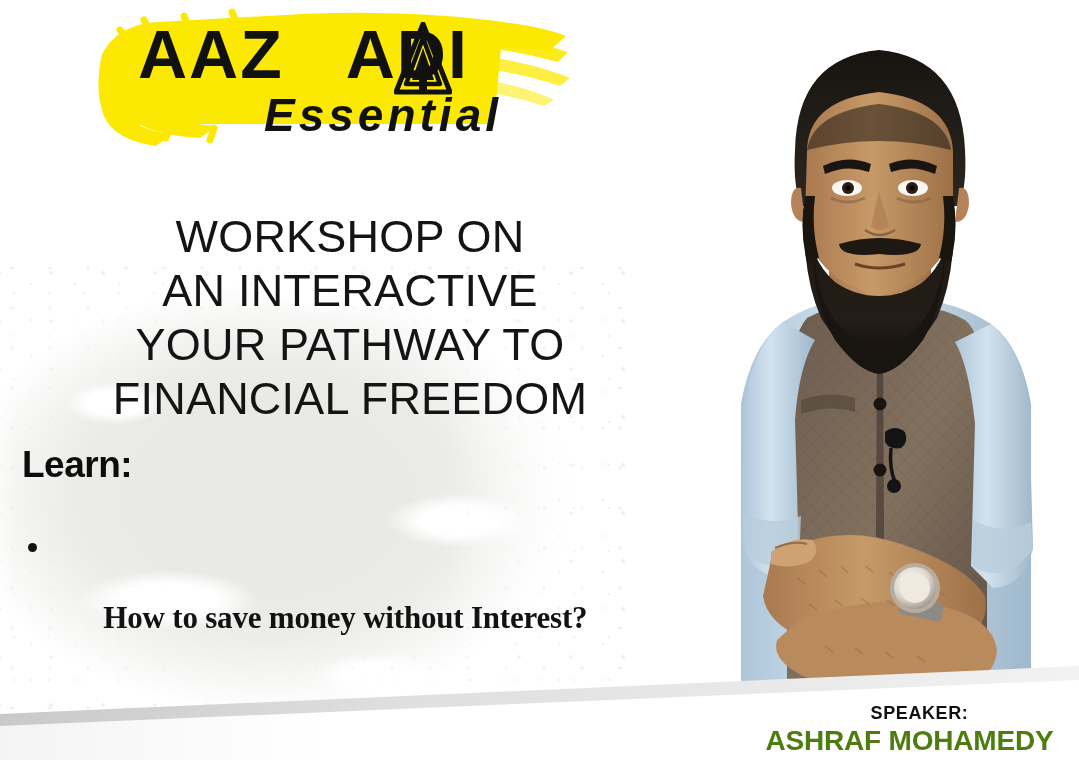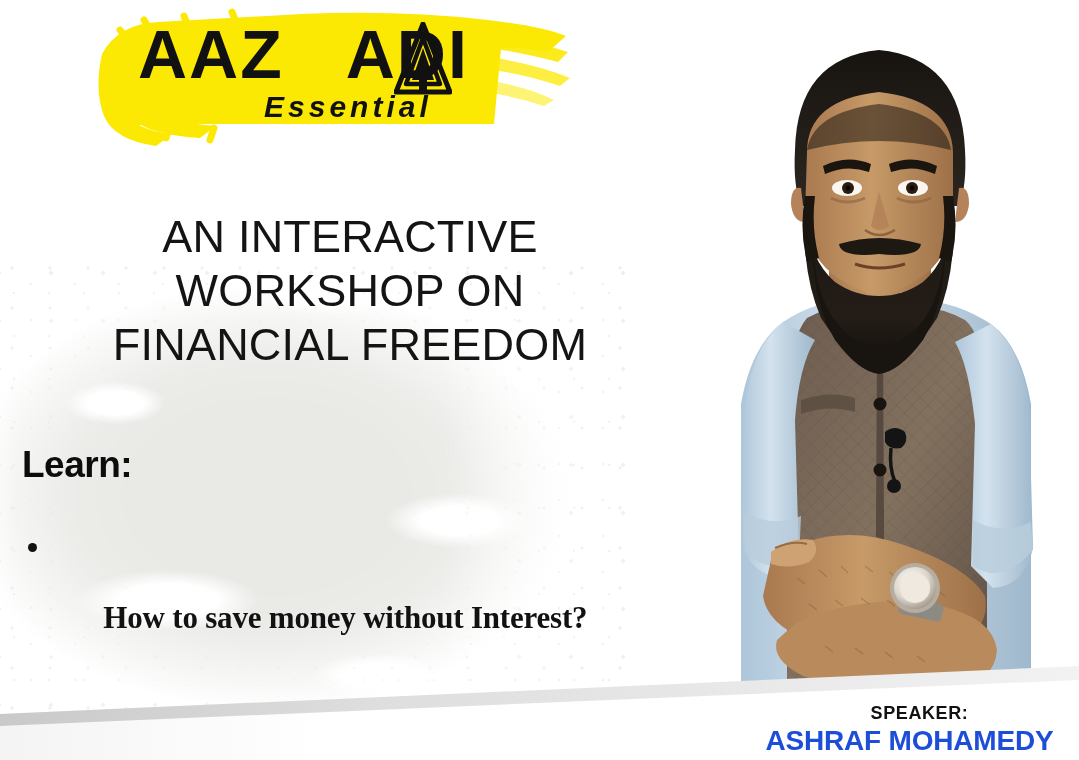--- a/index.html
+++ b/index.html
@@ -86,21 +86,21 @@
     font-family: "Liberation Sans", sans-serif;
     white-space: nowrap;
     line-height: 1;
   }
   .logo-wordmark .mark-gap { display: inline-block; width: 62px; }
   .logo-mark { position: absolute; left: 298px; top: 14px; }
   .logo-sub {
     position: absolute;
     left: 168px;
     top: 84px;
-    font-size: 30px;
+    font-size: 46px;
     font-weight: 900;
     font-style: italic;
     letter-spacing: 4px;
     color: #111111;
     font-family: "Liberation Sans", sans-serif;
     line-height: 1;
     white-space: nowrap;
   }
 
   
@@ -202,21 +202,21 @@
   .speaker-name {
     position: absolute;
     z-index: 8;
     left: 740px;
     top: 727px;
     width: 339px;
     text-align: center;
     font-size: 28px;
     font-weight: 900;
     letter-spacing: -0.2px;
-    color: #1d4ed8;
+    color: #4d7c0f;
     font-family: "Liberation Sans", sans-serif;
     line-height: 1;
     white-space: nowrap;
   }
 </style>
 </head>
 <body>
 
 <div id="poster">
 
@@ -381,22 +381,23 @@
       <path d="M29 2 L56 70 L2 70 Z" fill="none" stroke="#111111" stroke-width="5" stroke-linejoin="round"></path>
       <path d="M29 16 L46 62 L12 62 Z" fill="none" stroke="#111111" stroke-width="4.5" stroke-linejoin="round"></path>
       <path d="M29 26 L40 58 L18 58 Z" fill="#111111"></path>
       <rect x="25" y="46" width="8" height="22" fill="#111111"></rect>
     </svg>
 
     <div class="logo-sub">Essential</div>
   </div>
 
   <div class="headline">
+    <div>WORKSHOP ON</div>
     <div>AN INTERACTIVE</div>
-    <div>WORKSHOP ON</div>
+    <div>YOUR PATHWAY TO</div>
     <div>FINANCIAL FREEDOM</div>
   </div>
 
   <div class="learn-title">Learn:</div>
 
   <ul class="bullet-list">
     <li>
       <span class="dot"></span>
       <span>How to save money without Interest?</span>
     </li>

